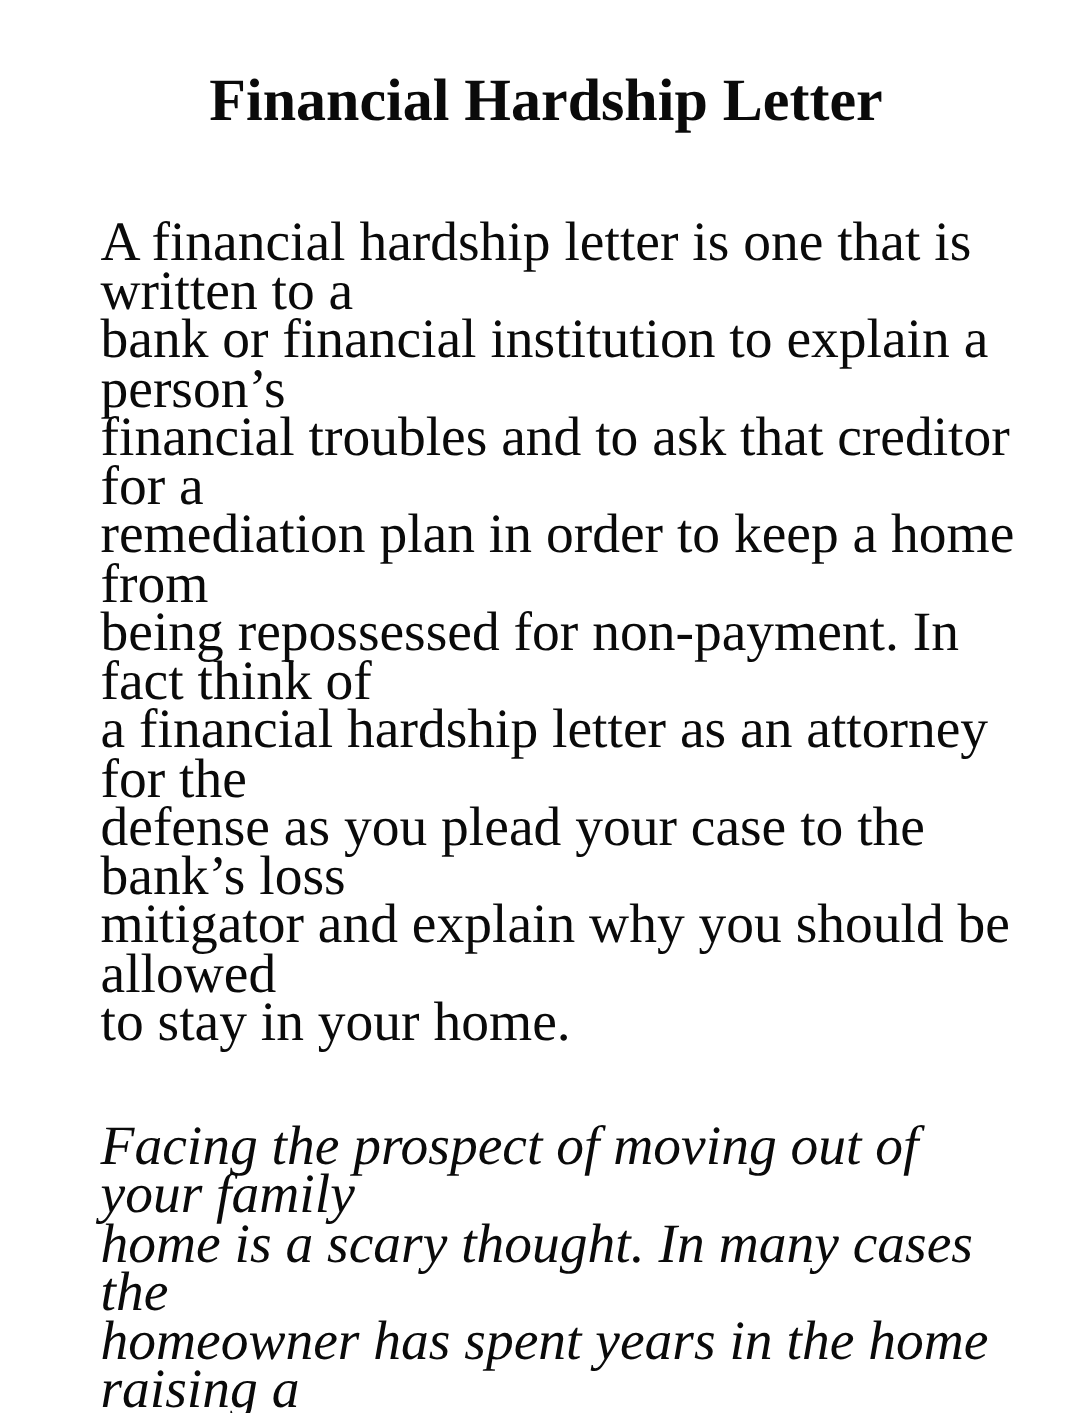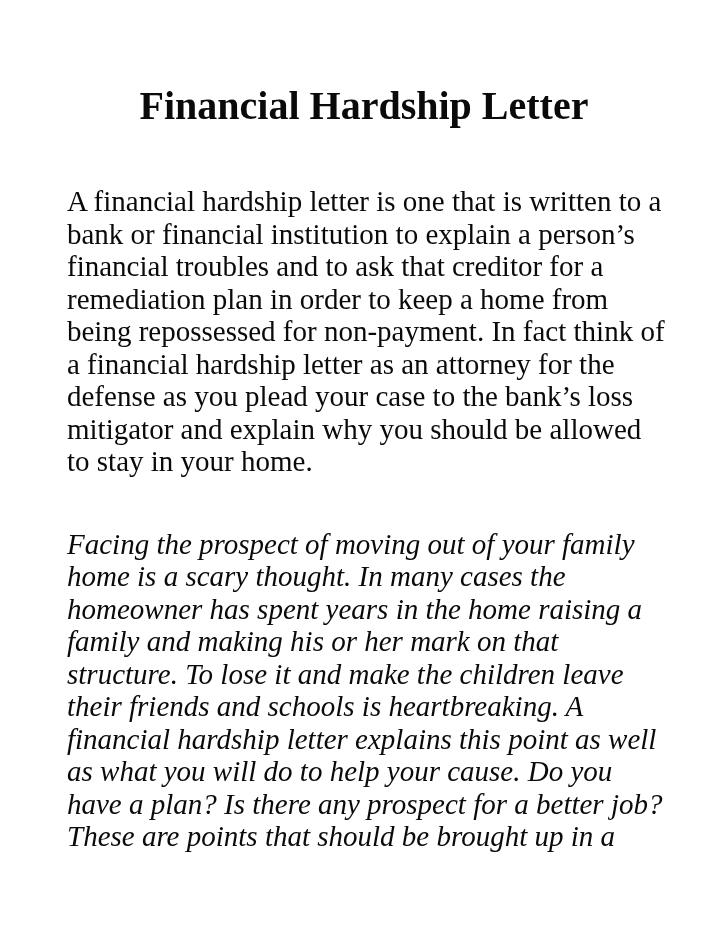--- a/index.html
+++ b/index.html
@@ -11,30 +11,30 @@
     position: relative;
     width: 728px;
     height: 942px;
     background: #ffffff;
     color: #000000;
     font-family: "Liberation Serif", "DejaVu Serif", serif;
     overflow: hidden;
   }
   .doc-title {
     margin: 0;
-    padding-top: 86px;
+    padding-top: 47px;
     font-size: 40px;
     line-height: 1;
     font-weight: 700;
     text-align: center;
     color: #0a0a0a;
   }
   .para {
     margin: 0 50px 0 67px;
-    font-size: 29px;
+    font-size: 37px;
     line-height: 32.5px;
     white-space: pre-line;
     text-align: left;
     color: #0a0a0a;
   }
   .para-first {
     margin-top: 59px;
   }
   .para + .para {
     margin-top: 50px;

